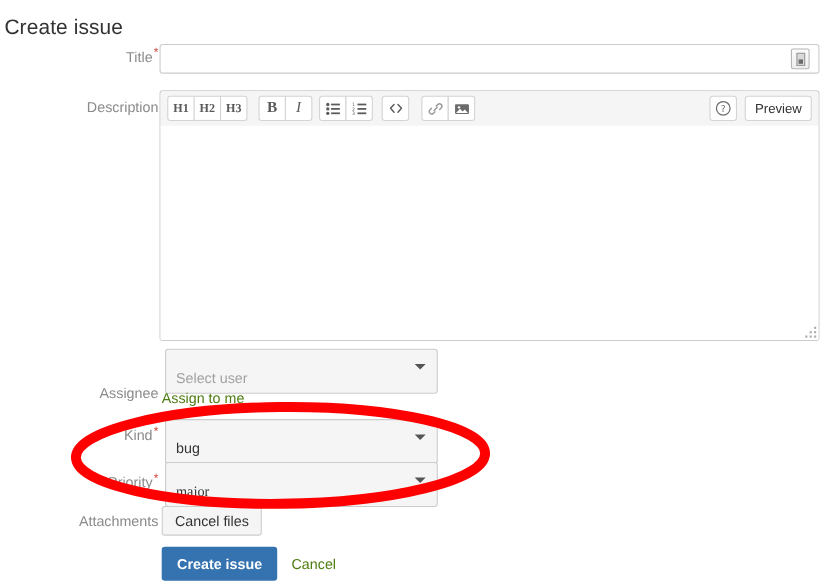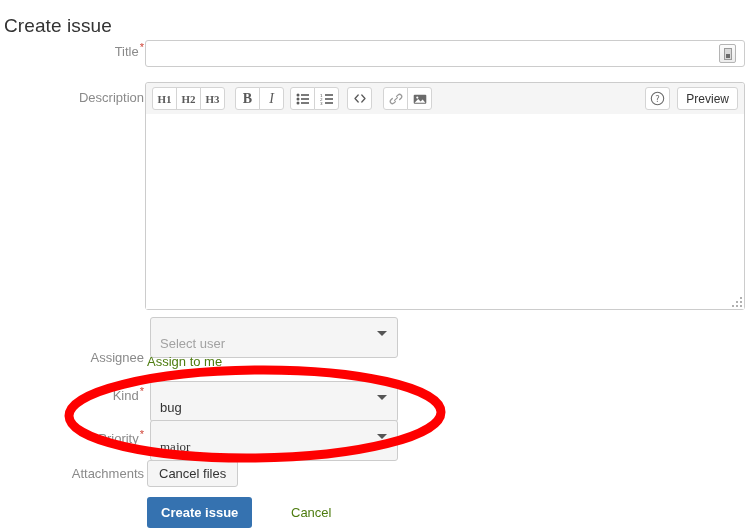--- a/index.html
+++ b/index.html
@@ -412,17 +412,17 @@
   <span>major</span>
   <span class="caret"></span>
 </div>
 
 <div class="row" style="top:466px;">
   <div class="lbl" style="top:0px;"><span>Attachments</span></div>
 </div>
 <div class="btn-plain" style="left:147px; top:460px;">Cancel files</div>
 
 <div class="btn-primary" style="left:147px; top:497px;">Create issue</div>
-<a class="link" style="left:265px; top:505px;margin-left:26px;">Cancel</a>
+<a class="link" style="left:265px; top:505px;">Cancel</a>
 
 <svg class="annotation" viewBox="0 0 390 100">
   <ellipse cx="195" cy="50" rx="186" ry="44" fill="none" stroke="#fe0000" stroke-width="9" transform="rotate(-0.6 195 50)"></ellipse>
 </svg>
 
 </body></html>

